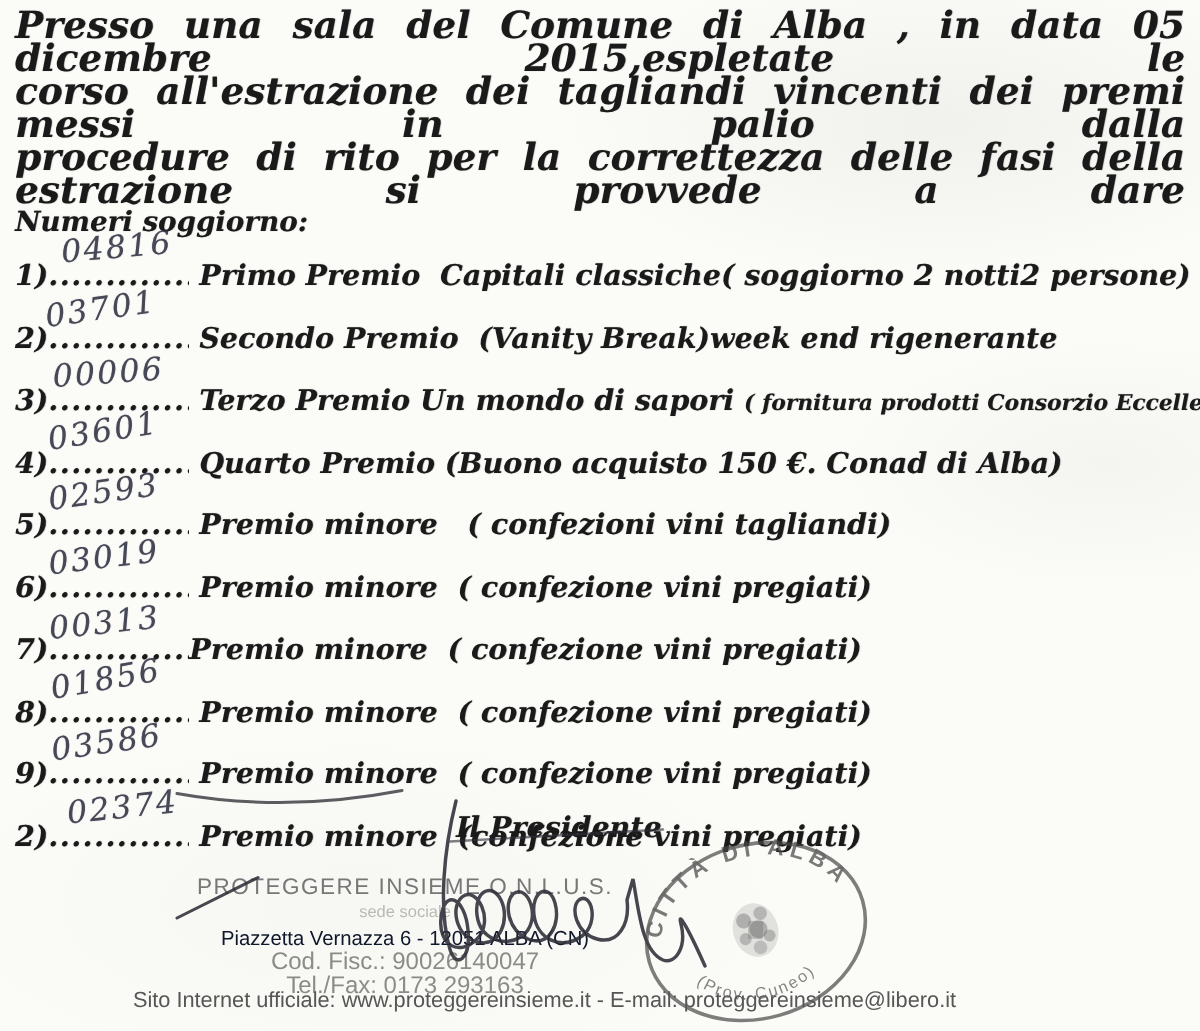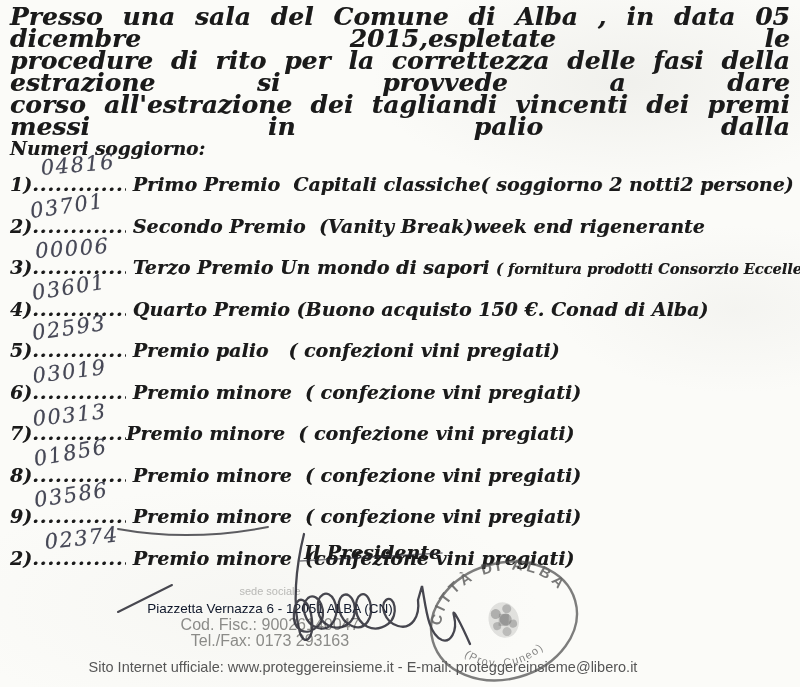--- a/index.html
+++ b/index.html
@@ -51,41 +51,41 @@
   .sig-svg{position:absolute;left:90px;top:528px;}
   .stamp-svg{position:absolute;left:420px;top:556px;opacity:.82;}
   .u10-svg{position:absolute;left:110px;top:520px;}
   svg text{font-family:"Liberation Sans", sans-serif;}
 </style>
 </head>
 <body>
 
 <div class="intro printed">
   <div class="jline">Presso una sala del Comune di Alba , in data 05 dicembre 2015,espletate le</div>
+  <div class="jline">corso all'estrazione dei tagliandi vincenti dei premi messi in palio dalla</div>
   <div class="jline">procedure di rito per la correttezza delle fasi della estrazione si provvede a dare</div>
-  <div class="jline">corso all'estrazione dei tagliandi vincenti dei premi messi in palio dalla</div>
 </div>
 
 <div class="section-label printed">Numeri soggiorno:</div>
 
 <div class="rows">
   <div class="row">
     <span class="idx printed">1)</span><span class="hand">04816</span><span class="dots printed">.............</span><span class="prize printed"> Primo Premio  Capitali classiche( soggiorno 2 notti2 persone)</span><span class="note printed"></span>
   </div>
   <div class="row">
     <span class="idx printed">2)</span><span class="hand">03701</span><span class="dots printed">.............</span><span class="prize printed"> Secondo Premio  (Vanity Break)week end rigenerante</span><span class="note printed"></span>
   </div>
   <div class="row">
     <span class="idx printed">3)</span><span class="hand">00006</span><span class="dots printed">.............</span><span class="prize printed"> Terzo Premio Un mondo di sapori </span><span class="note printed">( fornitura prodotti Consorzio Eccellenze)</span>
   </div>
   <div class="row">
     <span class="idx printed">4)</span><span class="hand">03601</span><span class="dots printed">.............</span><span class="prize printed"> Quarto Premio (Buono acquisto 150 €. Conad di Alba)</span><span class="note printed"></span>
   </div>
   <div class="row">
-    <span class="idx printed">5)</span><span class="hand">02593</span><span class="dots printed">.............</span><span class="prize printed"> Premio palio   ( confezioni vini pregiati)</span><span class="note printed"></span>
+    <span class="idx printed">5)</span><span class="hand">02593</span><span class="dots printed">.............</span><span class="prize printed"> Premio minore   ( confezioni vini tagliandi)</span><span class="note printed"></span>
   </div>
   <div class="row">
     <span class="idx printed">6)</span><span class="hand">03019</span><span class="dots printed">.............</span><span class="prize printed"> Premio minore  ( confezione vini pregiati)</span><span class="note printed"></span>
   </div>
   <div class="row">
     <span class="idx printed">7)</span><span class="hand">00313</span><span class="dots printed">.............</span><span class="prize printed">Premio minore  ( confezione vini pregiati)</span><span class="note printed"></span>
   </div>
   <div class="row">
     <span class="idx printed">8)</span><span class="hand">01856</span><span class="dots printed">.............</span><span class="prize printed"> Premio minore  ( confezione vini pregiati)</span><span class="note printed"></span>
   </div>
@@ -97,20 +97,21 @@
   </div>
 </div>
 
 <svg class="u10-svg" width="180" height="26" viewBox="0 0 180 26">
   <path d="M8,9 Q80,22 158,7" fill="none" stroke="#35353b" stroke-width="2" stroke-linecap="round" opacity="0.8"></path>
 </svg>
 
 <div class="president printed">Il Presidente</div>
 
 <div class="org">
+  <div class="org-name">PROTEGGERE INSIEME O.N.L.U.S.</div>
   <div class="org-sub">sede sociale</div>
   <div class="org-line">Piazzetta Vernazza 6 - 12051 ALBA (CN)</div>
   <div class="org-line2">Cod. Fisc.: 90026140047</div>
   <div class="org-line2">Tel./Fax: 0173 293163</div>
 </div>
 
 <svg class="sig-svg" width="430" height="127" viewBox="0 0 430 127">
   <g fill="none" stroke="#2e2e38" stroke-width="2.3" stroke-linecap="round" opacity="0.88">
     <path d="M214,6 C206,38 202,78 210,105 C214,118 224,112 222,92 C220,70 206,64 204,84 C202,102 216,110 228,98 C240,86 228,62 218,70 C210,77 214,96 228,100 C244,104 250,84 244,72 C238,60 226,66 228,82 C230,98 246,104 258,96 C272,86 262,60 252,68 C246,74 248,92 262,98 C276,104 284,88 280,74 C276,60 264,66 266,82 C268,98 284,106 298,96 C310,87 304,66 296,72 C290,77 294,94 308,98 C322,102 330,88 328,72 L332,58 C336,80 338,106 352,112 C360,115 368,104 364,88 C361,76 372,98 380,116"></path>
     <path d="M28,84 L82,57" stroke-width="2"></path>

